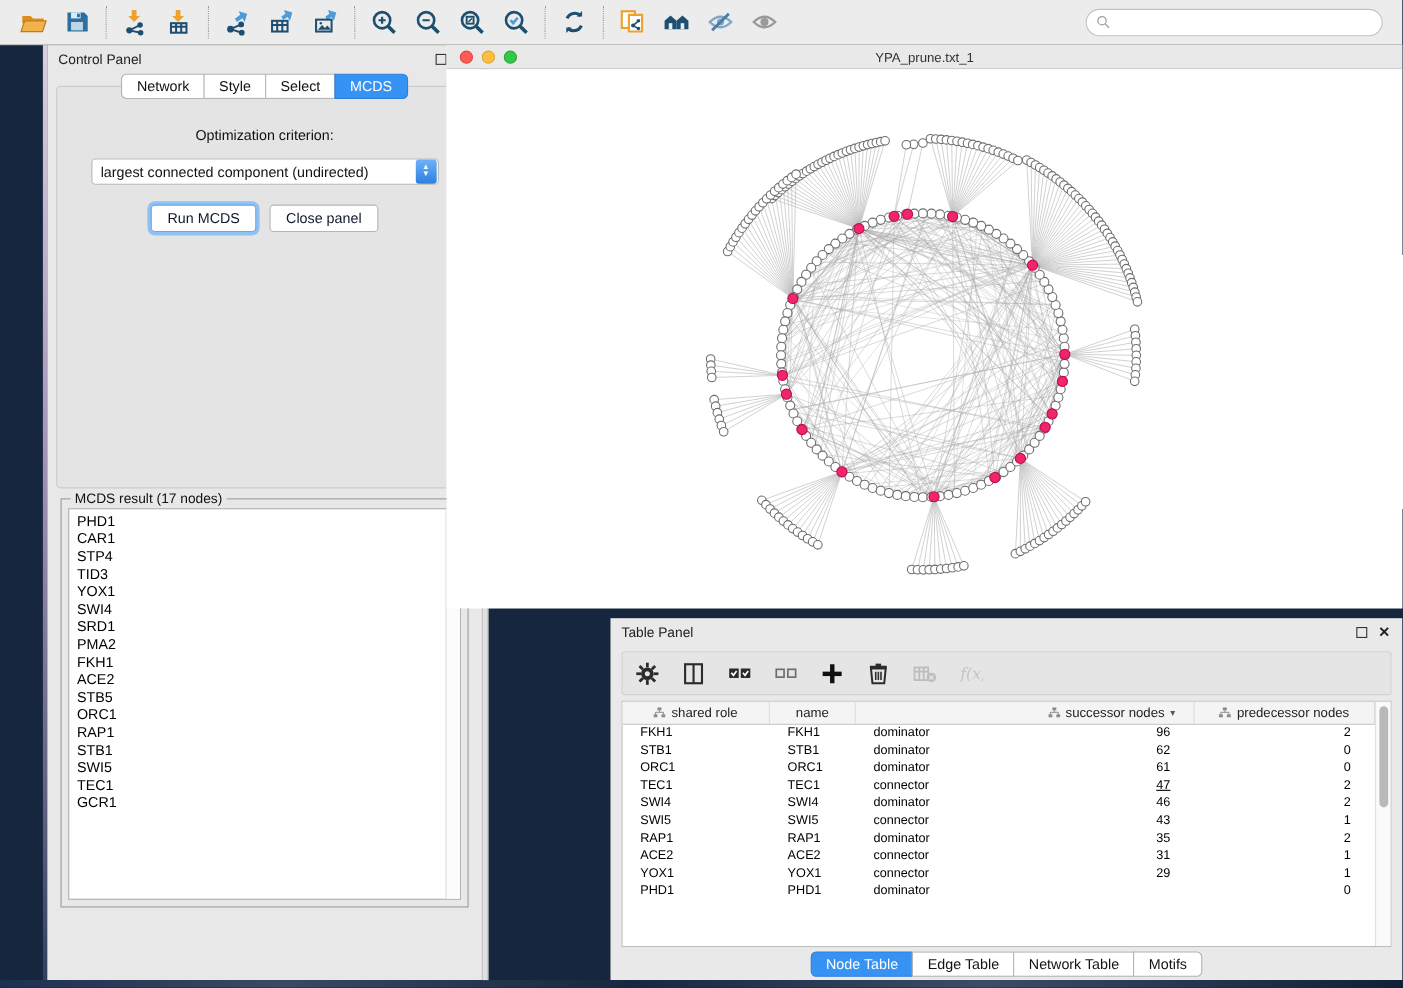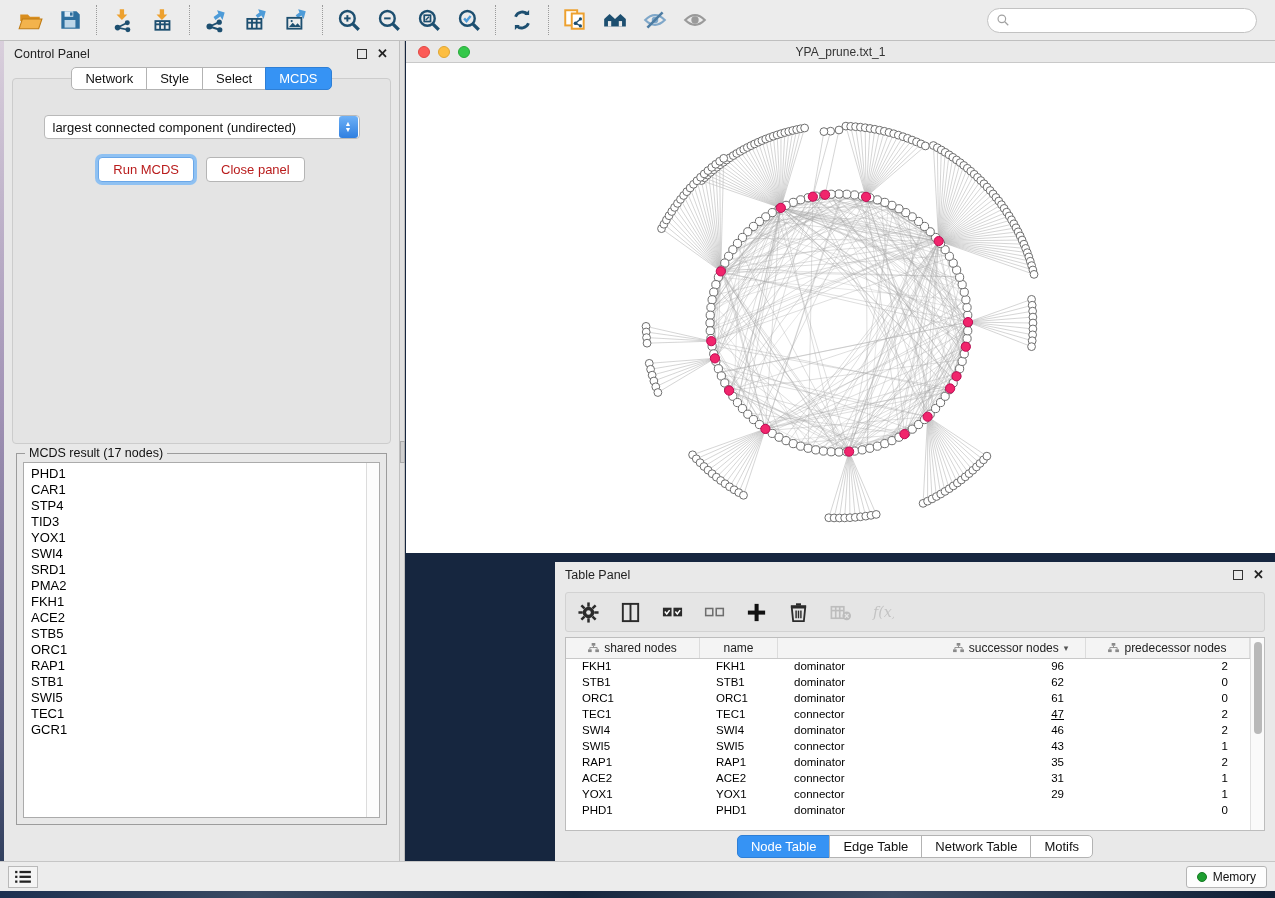--- a/index.html
+++ b/index.html
@@ -13,21 +13,21 @@
   .tb-icons { display:flex; align-items:center; }
   .tb-btn { width:40px; height:34px; display:flex; align-items:center; justify-content:center; cursor:default; }
   .tb-sep { width:1px; height:30px; margin:0 6px; border-left:1px dotted #9a9a9a; }
   .tb-spacer { flex:1; }
   .searchbox { width:270px; height:25px; background:#fff; border:1px solid #c2c2c2; border-radius:13px;
     display:flex; align-items:center; padding:0 8px; margin-right:8px; }
   .searchbox svg { opacity:.55; }
   .searchbox input { border:none; outline:none; flex:1; font-size:12px; margin-left:5px; background:transparent; }
 
   
-  .main { flex:1; display:flex; min-height:0; }
+  .main { flex:1; display:flex; min-height:0;padding-left:39px; }
   .wall-left { width:4px; background:linear-gradient(#d9cfdc, #a192b5 45%, #585a7c 85%, #31405e); }
   .control-panel { width:396px; background:#e8e8e8; display:flex; flex-direction:column; border-right:1px solid #c0c0c0; }
   .panel-head { height:26px; display:flex; align-items:center; padding:0 10px; font-size:12.5px; color:#222; }
   .panel-head .ph-title { flex:1; }
   .wbtn { width:13px; height:13px; margin-left:8px; display:flex; align-items:center; justify-content:center;
     font-size:11px; color:#222; }
   .float-box { width:10px; height:10px; border:1.6px solid #333; }
   .xglyph { font-weight:bold; font-size:13px; line-height:10px; }
 
   .seg-row { display:flex; justify-content:center; position:relative; z-index:2; }
@@ -38,21 +38,21 @@
 
   .cp-content { margin:-12px 8px 0 8px; background:#e4e4e4; border:1px solid #cccccc; border-radius:4px;
     height:366px; padding-top:36px; text-align:center; }
   .opt-label { font-size:13px; color:#111; margin-bottom:14px; }
   .dropdown { width:316px; height:24px; margin:0 auto 18px auto; background:#fff; border:1px solid #b9b9b9;
     border-radius:4px; display:flex; align-items:center; font-size:13px; color:#111; }
   .dropdown .dd-val { flex:1; text-align:left; padding-left:8px; white-space:nowrap; overflow:hidden; }
   .dd-step { width:19px; height:22px; background:linear-gradient(#6eb1f7,#2f7fe0); border-radius:3px; margin-right:1px;
     display:flex; flex-direction:column; align-items:center; justify-content:center; color:#fff; font-size:7px; line-height:6px; }
   .btn-row { display:flex; justify-content:center; gap:12px; }
-  .pbtn { background:#fff; border:1px solid #b5b5b5; border-radius:4px; font-size:13px; padding:4px 14px; color:#b91c1c; }
+  .pbtn { background:#fff; border:1px solid #b5b5b5; border-radius:4px; font-size:13px; padding:4px 14px; color:#0f172a; }
   .pbtn.focus { box-shadow:0 0 0 3px #8fc1f2; border-color:#6aa7e8; }
 
   .groupbox { margin:9px 12px 0 12px; border:1px solid #9c9c9c; position:relative; height:372px; background:#e8e8e8; }
   .gb-legend { position:absolute; top:-8px; left:8px; background:#e8e8e8; padding:0 4px; font-size:12.5px; color:#111; }
   .gb-inner { position:absolute; inset:8px 6px 6px 6px; background:#fff; border:1px solid #ababab; display:flex; }
   .mcds-list { flex:1; overflow:hidden; padding:3px 0 0 7px; }
   .mcds-list div { font-size:13px; line-height:16px; color:#000; }
   .vscroll-track { width:13px; border-left:1px solid #dcdcdc; background:#fcfcfc; }
 
   .v-divider { width:5px; background:#e0e0e0; border-right:1px solid #bdbdbd; position:relative; }
@@ -274,20 +274,21 @@
           </span>
         <span class="wbtn xglyph">✕</span>
       </div>
       <div class="seg-row" id="cp-tabs">
           <div class="seg">Network</div>
           <div class="seg">Style</div>
           <div class="seg">Select</div>
           <div class="seg active">MCDS</div>
         </div>
       <div class="cp-content">
+        <div class="opt-label">Optimization criterion:</div>
         <div class="dropdown">
           <span class="dd-val">largest connected component (undirected)</span>
           <span class="dd-step">▲<br>▼</span>
         </div>
         <div class="btn-row">
           <button class="pbtn focus">Run MCDS</button>
           <button class="pbtn">Close panel</button>
         </div>
       </div>
       <div class="groupbox">
@@ -1195,21 +1196,21 @@
         <div class="grid-wrap">
           <div class="grid">
             <div class="grid-head" id="grid-head">
                 <div class="gh-cell" style="width: 134px; flex: 0 0 134px;">
                   <svg width="11" height="10" viewBox="0 0 12 11">
                     <rect x="4" y="0" width="4" height="3" fill="#8a8a8a"></rect>
                     <rect x="0" y="7" width="4" height="3" fill="#8a8a8a"></rect>
                     <rect x="8" y="7" width="4" height="3" fill="#8a8a8a"></rect>
                     <path d="M6 3v2M2 7V5h8v2" stroke="#8a8a8a" fill="none"></path>
                   </svg>
-                  <span>shared nodes</span>
+                  <span>shared role</span>
                 </div>
                 <div class="gh-cell" style="width: 78px; flex: 0 0 78px;">
                   <span>name</span>
                 </div>
                 <div class="gh-cell" style="width: 158px; flex: 0 0 158px; margin-top: 20px;">
                   <svg width="11" height="10" viewBox="0 0 12 11">
                     <rect x="4" y="0" width="4" height="3" fill="#8a8a8a"></rect>
                     <rect x="0" y="7" width="4" height="3" fill="#8a8a8a"></rect>
                     <rect x="8" y="7" width="4" height="3" fill="#8a8a8a"></rect>
                     <path d="M6 3v2M2 7V5h8v2" stroke="#8a8a8a" fill="none"></path>
@@ -1317,32 +1318,15 @@
         <div class="tp-tabs seg-row" id="tp-tabs" style="margin:0;">
             <div class="seg active">Node Table</div>
             <div class="seg">Edge Table</div>
             <div class="seg">Network Table</div>
             <div class="seg">Motifs</div>
           </div>
       </div>
     </div>
   </div>
 
-  <div class="statusbar">
-    <div class="sb-left-btn">
-      <svg width="18" height="14" viewBox="0 0 20 16">
-        <rect x="1" y="1" width="2.6" height="2.6" fill="#222"></rect>
-          <rect x="6" y="1" width="13" height="2.6" fill="#222"></rect>
-        <rect x="1" y="6.5" width="2.6" height="2.6" fill="#222"></rect>
-          <rect x="6" y="6.5" width="13" height="2.6" fill="#222"></rect>
-        <rect x="1" y="12" width="2.6" height="2.6" fill="#222"></rect>
-          <rect x="6" y="12" width="13" height="2.6" fill="#222"></rect>
-      </svg>
-    </div>
-    <div class="sb-spacer"></div>
-    <div class="mem-btn">
-      <span class="mem-dot"></span>
-      <span>Memory</span>
-    </div>
-  </div>
 
   <div class="wall-bottom"></div>
 </div>
 
 </body></html>

